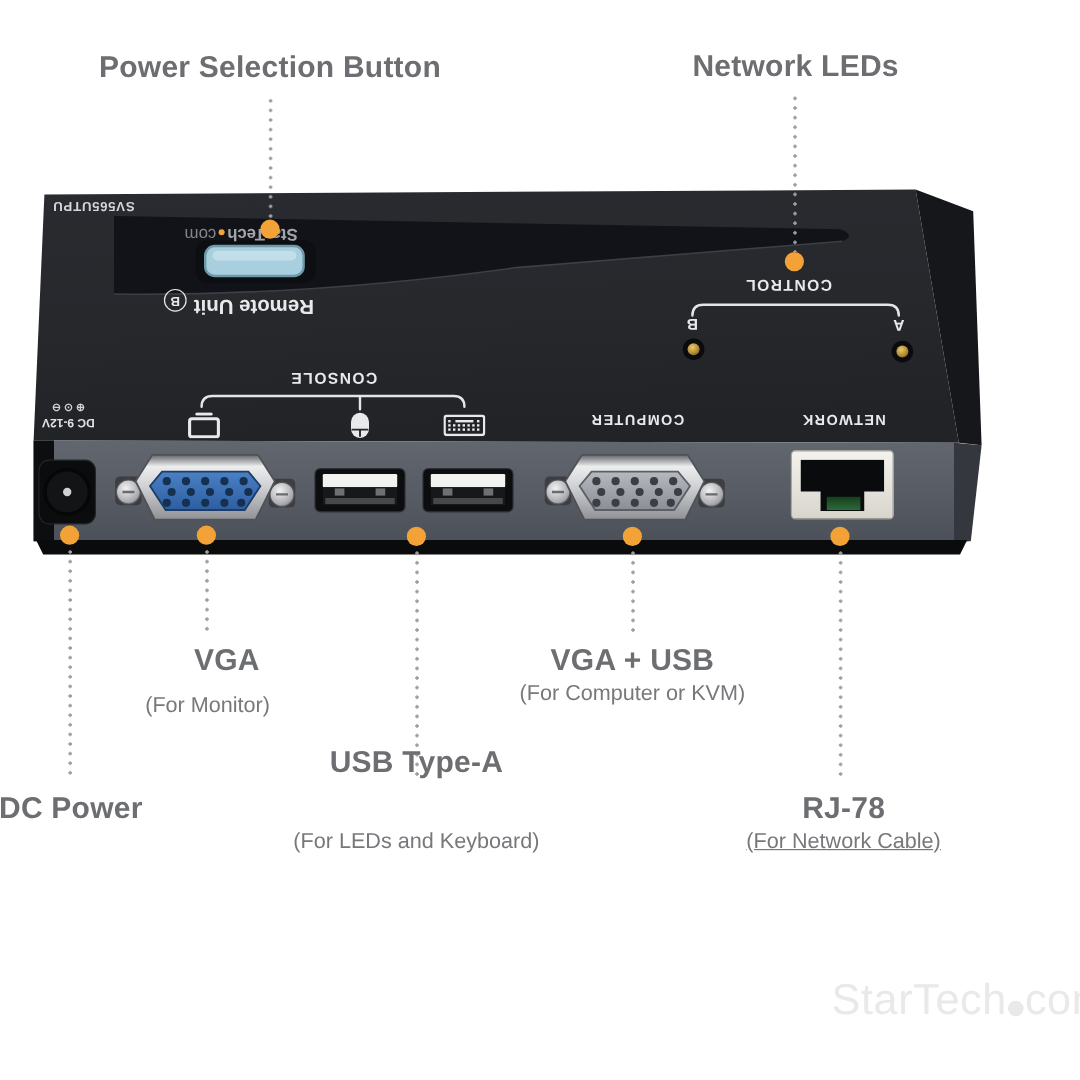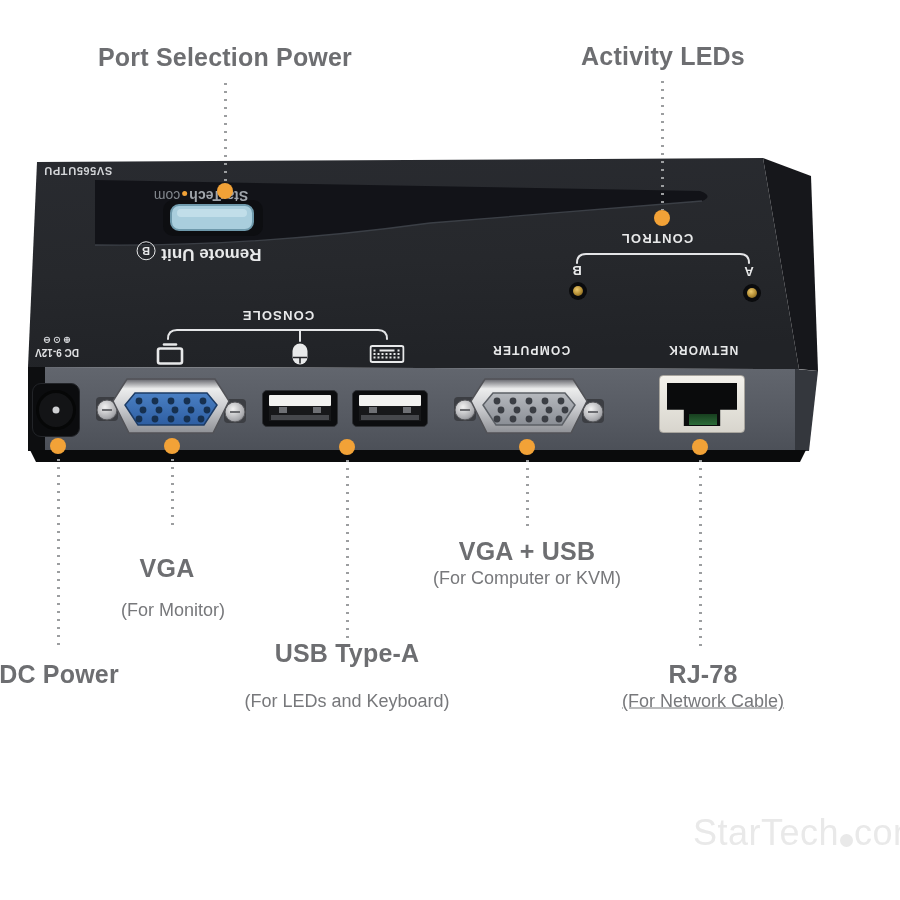--- a/index.html
+++ b/index.html
@@ -292,32 +292,32 @@
 <div class="dotline" style="left:699px;top:457px;height:191px;"></div>
 
 <div class="odot" style="left:225px;top:191px;"></div>
 <div class="odot" style="left:662px;top:218px;"></div>
 <div class="odot" style="left:58px;top:446px;"></div>
 <div class="odot" style="left:172px;top:446px;"></div>
 <div class="odot" style="left:347px;top:447px;"></div>
 <div class="odot" style="left:527px;top:447px;"></div>
 <div class="odot" style="left:700px;top:447px;"></div>
 
-<div class="lbl" style="left:225px;top:57px;">Port Selection Power</div>
-<div class="lbl" style="left:663px;top:56px;">Activity LEDs</div>
-
-<div class="lbl" style="left:167px;top:551px;margin-top:17px;">VGA</div>
-<div class="sub" style="left:173px;top:610px;">(For Monitor)</div>
+<div class="lbl" style="left:225px;top:57px;">Power Selection Button</div>
+<div class="lbl" style="left:663px;top:56px;">Network LEDs</div>
+
+<div class="lbl" style="left:189px;top:551px;">VGA</div>
+<div class="sub" style="left:173px;top:588px;">(For Monitor)</div>
 
 <div class="lbl" style="left:527px;top:551px;">VGA + USB</div>
 <div class="sub" style="left:527px;top:578px;">(For Computer or KVM)</div>
 
 <div class="lbl" style="left:59px;top:674px;">DC Power</div>
 
-<div class="lbl" style="left:347px;top:653px;">USB Type-A</div>
+<div class="lbl" style="left:347px;top:636px;">USB Type-A</div>
 <div class="sub" style="left:347px;top:701px;">(For LEDs and Keyboard)</div>
 
 <div class="lbl" style="left:703px;top:674px;">RJ-78</div>
 <div class="sub" style="left:703px;top:701px;text-decoration:underline;">(For Network Cable)</div>
 
 <div class="watermark">
   <span>StarTech</span>
   <span class="wm-dot"></span>
   <span>com</span>
 </div>

